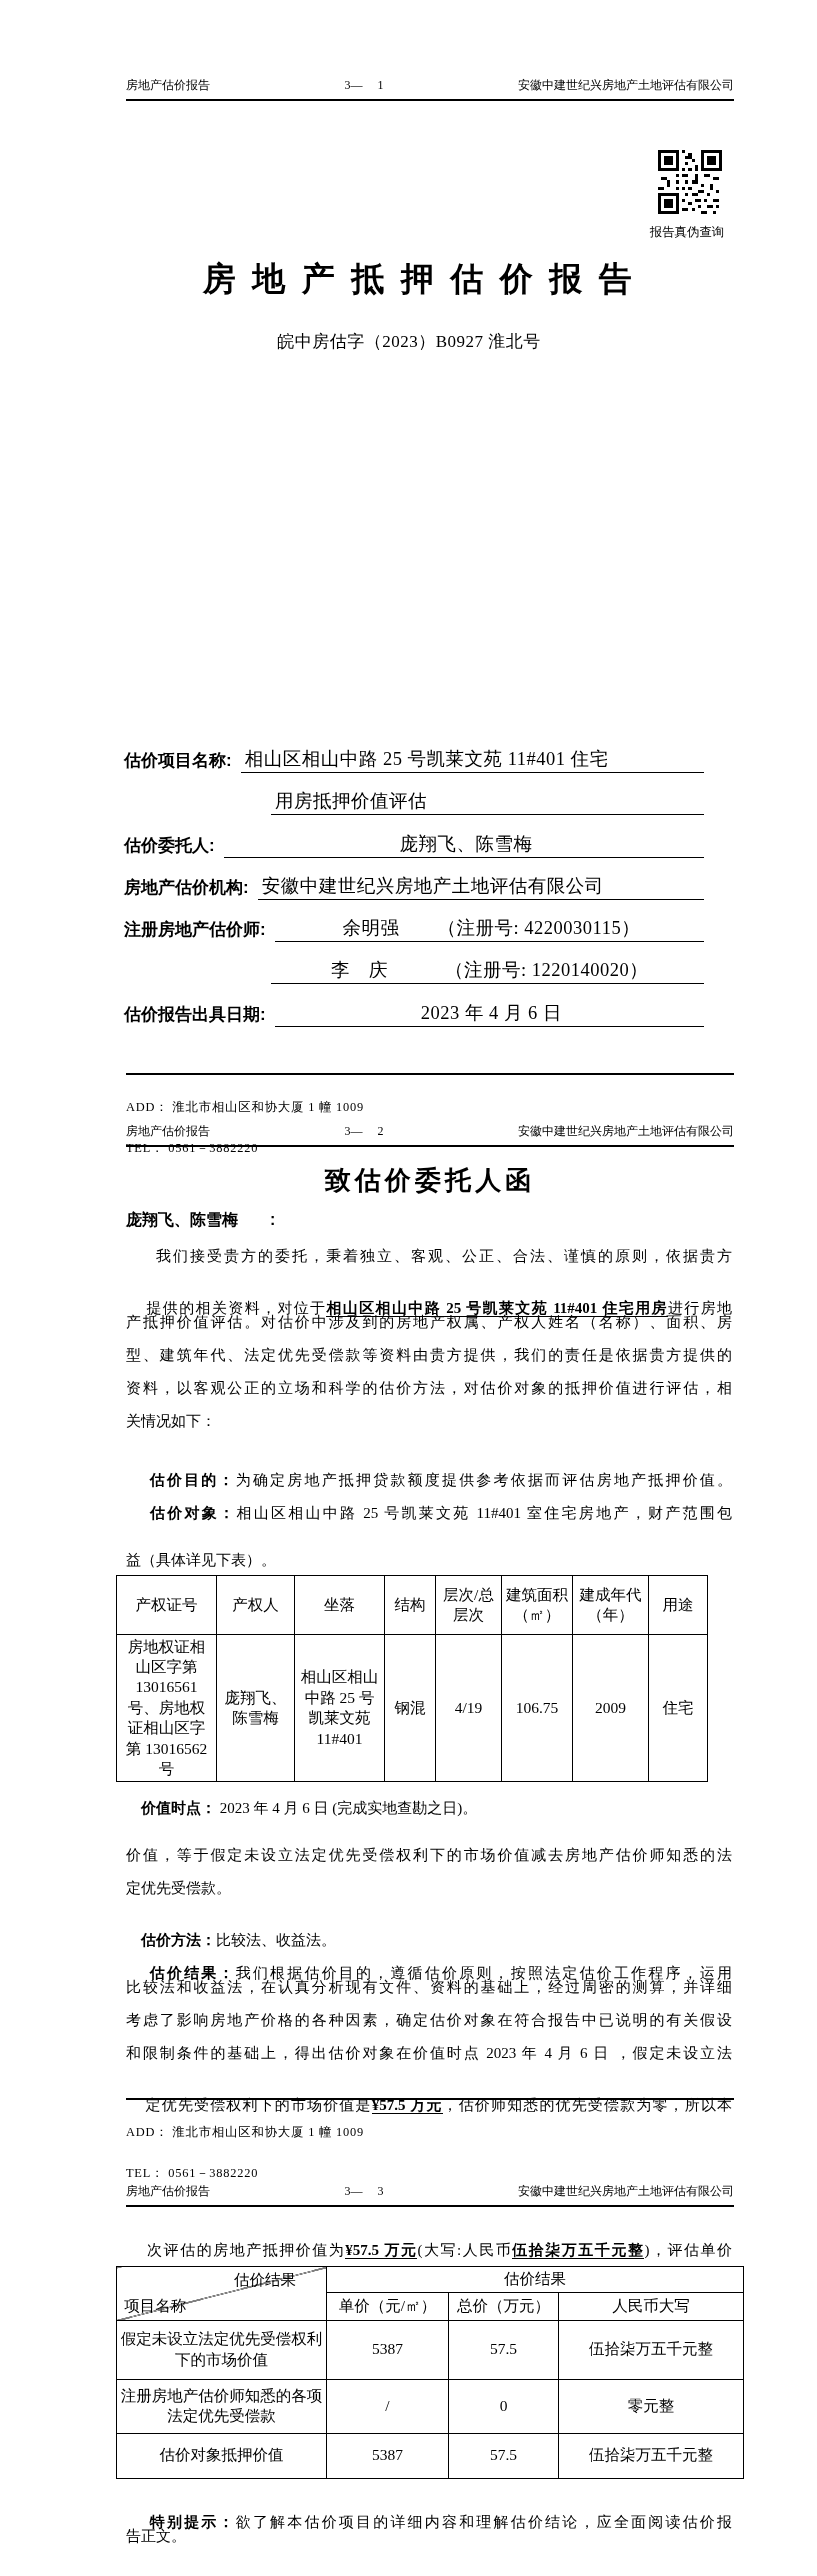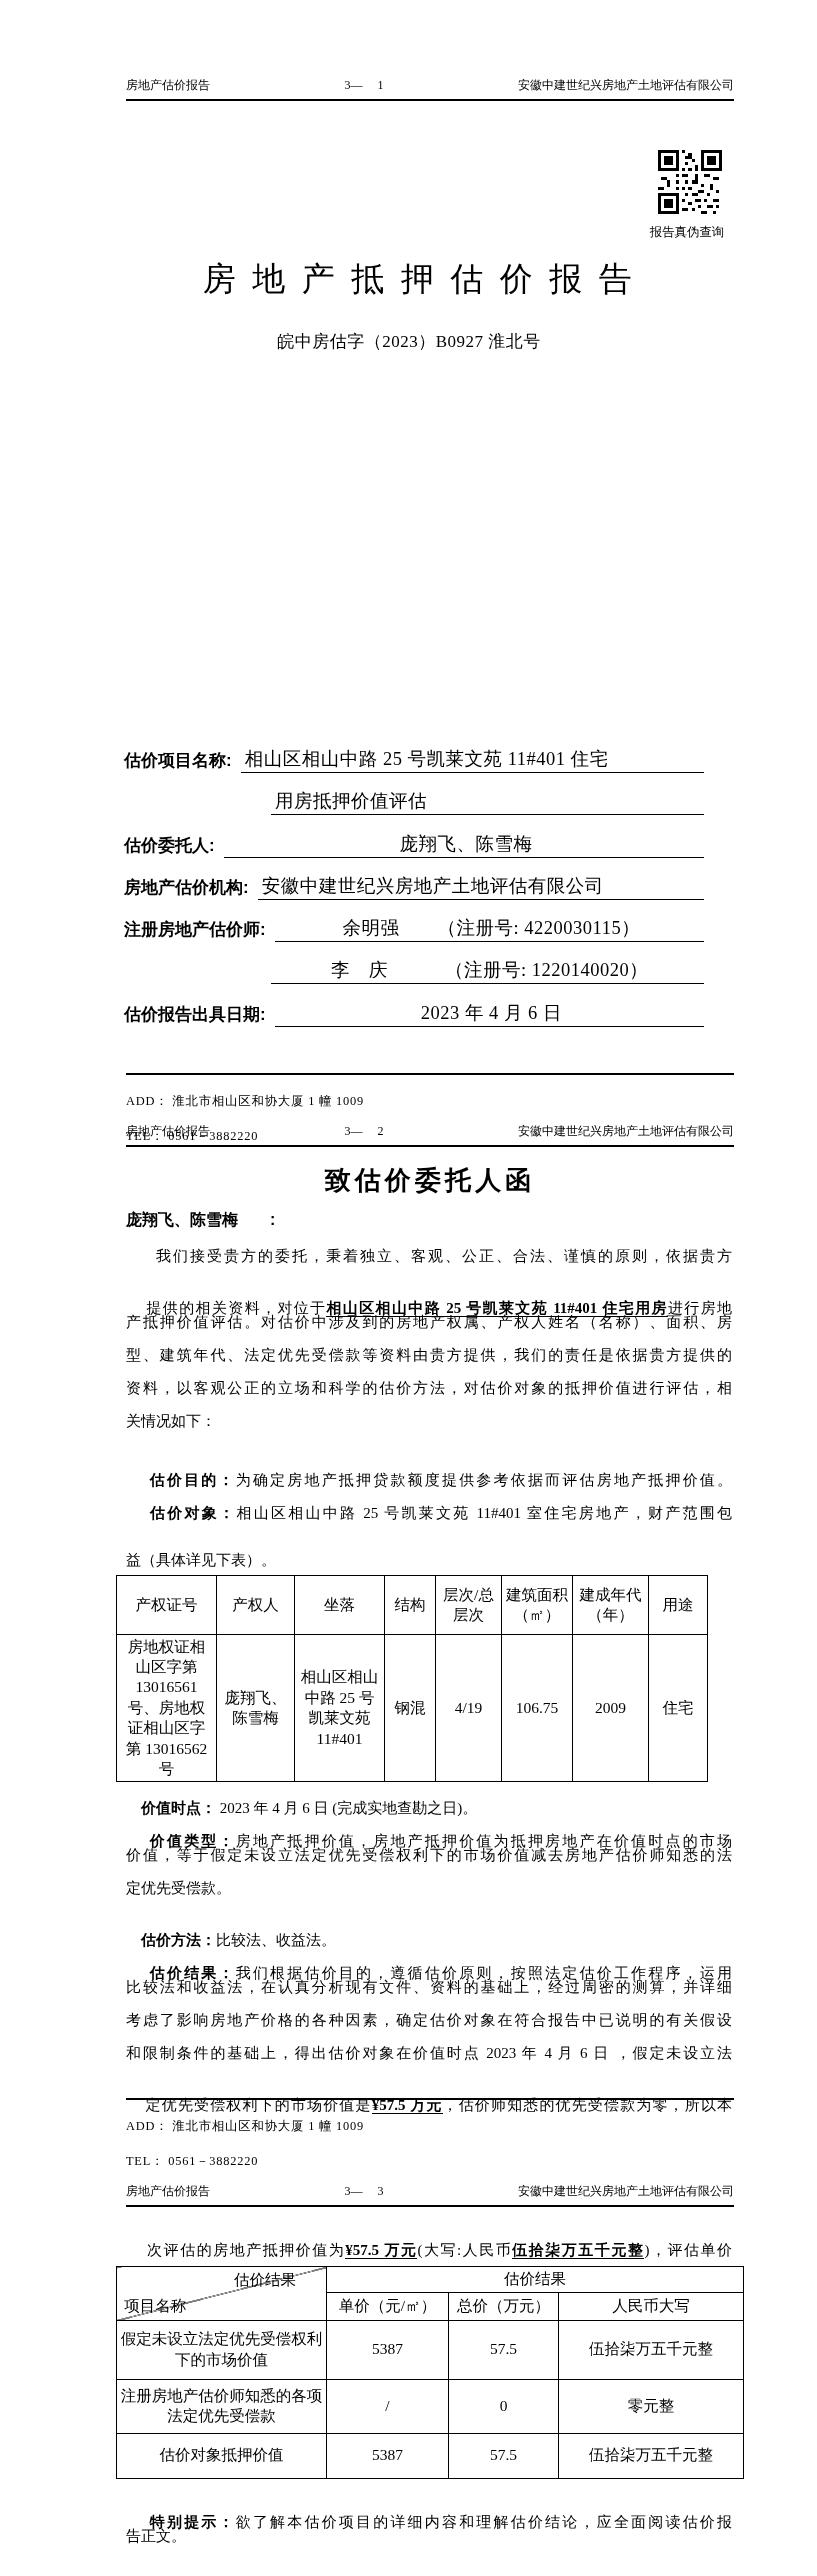--- a/index.html
+++ b/index.html
@@ -4,28 +4,28 @@
 <style>
   html,body{margin:0;padding:0;background:#ffffff;}
   .canvas{position:relative;width:818px;height:3300px;background:#fff;color:#000;
           font-family:"Liberation Serif","DejaVu Serif",serif;overflow:hidden;}
   
   .hdr{position:absolute;left:126px;width:608px;display:flex;justify-content:space-between;
        align-items:center;font-size:12px;border-bottom:2.1px solid #000;padding-bottom:4.6px;}
   .hdr span{white-space:pre;}
   
   .pfooter{position:absolute;left:126px;width:608px;border-top:2.1px solid #000;font-size:12.4px;letter-spacing:0.8px;}
-  .pfooter .fline{margin-top:18px;white-space:pre;}
+  .pfooter .fline{margin-top:24px;white-space:pre;}
   
   .qr{position:absolute;left:658px;top:150px;width:64px;height:64px;}
   .qr svg{width:64px;height:64px;display:block;}
   .qr-label{position:absolute;left:647px;top:224px;width:80px;text-align:center;font-size:12.4px;}
   
   .doc-title{position:absolute;left:105px;top:257px;width:608px;text-align:center;
-             font-size:33px;font-weight:normal;letter-spacing:16.5px;padding-left:16.5px;white-space:nowrap;}
+             font-size:33px;font-weight:bold;letter-spacing:16.5px;padding-left:16.5px;white-space:nowrap;}
   .doc-no{position:absolute;left:105px;top:330px;width:608px;text-align:center;font-size:17px;letter-spacing:0.5px;}
   .iline{position:absolute;left:124px;width:580px;display:flex;align-items:flex-end;}
   .ilab{font-family:"Liberation Sans","DejaVu Sans",sans-serif;font-weight:bold;font-size:17px;
         line-height:25px;white-space:pre;flex:none;}
   .ival{flex:1;border-bottom:1.5px solid #000;font-size:18.5px;line-height:25px;letter-spacing:0.5px;
         padding-left:4.1px;white-space:pre;margin-left:9px;}
   .ival.ctr{text-align:center;}
   .ind285{margin-left:147px;}
   
   .ltitle{position:absolute;left:126px;top:1163px;width:608px;text-align:center;font-size:26px;
@@ -223,23 +223,20 @@
       <td>106.75</td>
       <td>2009</td>
       <td>住宅</td>
     </tr>
   </tbody>
     </table>
 
   <div class="bline short ind" style="top:1780px">
     <span class="blab">价值时点：</span><span> 2023 年 4 月 6 日 (完成实地查勘之日)。</span>
   </div>
-  <div class="bline just ind" style="top:1813px">
-    <span class="blab">价值类型：</span><span>房地产抵押价值，房地产抵押价值为抵押房地产在价值时点的市场</span>
-  </div>
   <div class="bline just" style="top:1846px">价值，等于假定未设立法定优先受偿权利下的市场价值减去房地产估价师知悉的法</div>
   <div class="bline short" style="top:1879px">定优先受偿款。</div>
   <div class="bline short ind" style="top:1912px">
     <span class="blab">估价方法：</span><span>比较法、收益法。</span>
   </div>
   <div class="bline just ind" style="top:1945px">
     <span class="blab">估价结果：</span><span>我们根据估价目的，遵循估价原则，按照法定估价工作程序，运用</span>
   </div>
   <div class="bline just" style="top:1978px">比较法和收益法，在认真分析现有文件、资料的基础上，经过周密的测算，并详细</div>
   <div class="bline just" style="top:2011px">考虑了影响房地产价格的各种因素，确定估价对象在符合报告中已说明的有关假设</div>

